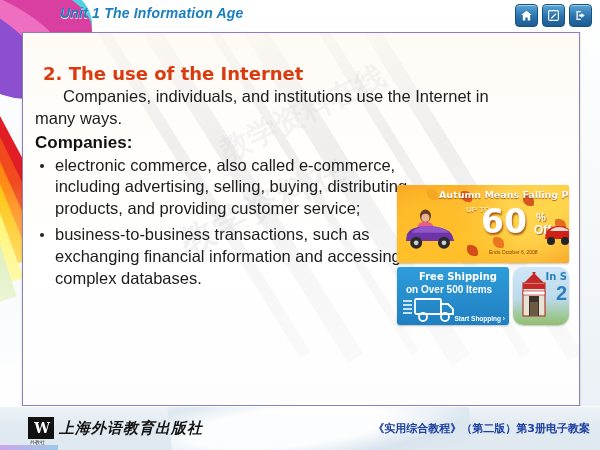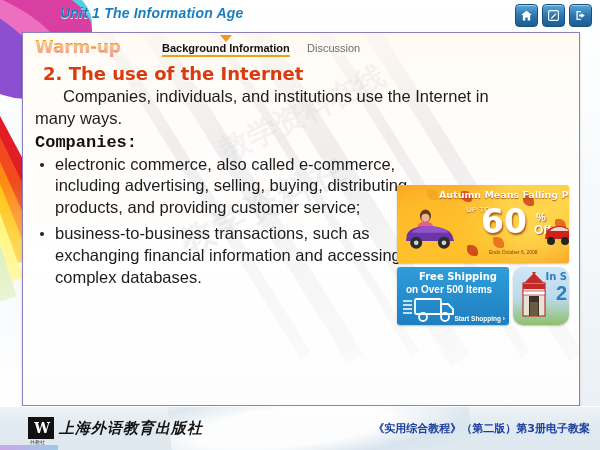--- a/index.html
+++ b/index.html
@@ -143,21 +143,21 @@
     text-shadow:0 1px 0 rgba(255,255,255,.7);
   }
   .para {
     font-size:16.5px; color:#1c1c1c; line-height:1.32;
     margin:0 0 1px 0; width:470px;
     text-indent:28px;
   }
   .lead {
     font-size:17px; font-weight:bold; color:#111;
     margin:3px 0 2px 0;
-    font-family:Liberation Mono, monospace;
+    font-family:Liberation Sans, sans-serif;
   }
   ul.bullets { list-style:none; margin:2px 0 0 0; padding:0; }
   ul.bullets li {
     position:relative;
     font-size:16.5px; color:#1c1c1c; line-height:1.33;
     padding-left:20px; margin-bottom:4px;
     width:355px;
   }
   ul.bullets li::before {
     content:""; position:absolute; left:5px; top:9px;
@@ -309,26 +309,20 @@
       <i style="left:60px;  top:-40px; width:420px; height:12px; transform:rotate(58deg);"></i>
       <i style="left:110px; top:-40px; width:420px; height:18px; transform:rotate(58deg);"></i>
       <i style="left:170px; top:-40px; width:420px; height:9px;  transform:rotate(58deg);"></i>
       <i style="left:215px; top:-40px; width:420px; height:22px; transform:rotate(58deg);"></i>
       <i style="left:280px; top:-40px; width:420px; height:11px; transform:rotate(58deg);"></i>
       <i style="left:330px; top:-40px; width:420px; height:16px; transform:rotate(58deg);"></i>
       <div class="wmtext2">教学资料在线</div>
       <div class="wmtext">教学资料在</div>
     </div>
 
-    <div class="tabbar">
-      <div class="warmup">Warm-up</div>
-      <div class="tab-marker" style="left:197px;"></div>
-      <div class="tab active" style="left:139px;">Background Information</div>
-      <div class="tab" style="left:284px;">Discussion</div>
-    </div>
 
     <div class="content">
       <div class="sec-title">2. The use of the Internet</div>
       <p class="para">Companies, individuals, and institutions use the Internet in many ways.</p>
       <div class="lead">Companies:</div>
       <ul class="bullets">
         <li>electronic commerce, also called e-commerce, including advertising, selling, buying, distributing products, and providing customer service;</li>
         <li>business-to-business transactions, such as exchanging financial information and accessing complex databases.</li>
       </ul>
     </div>

